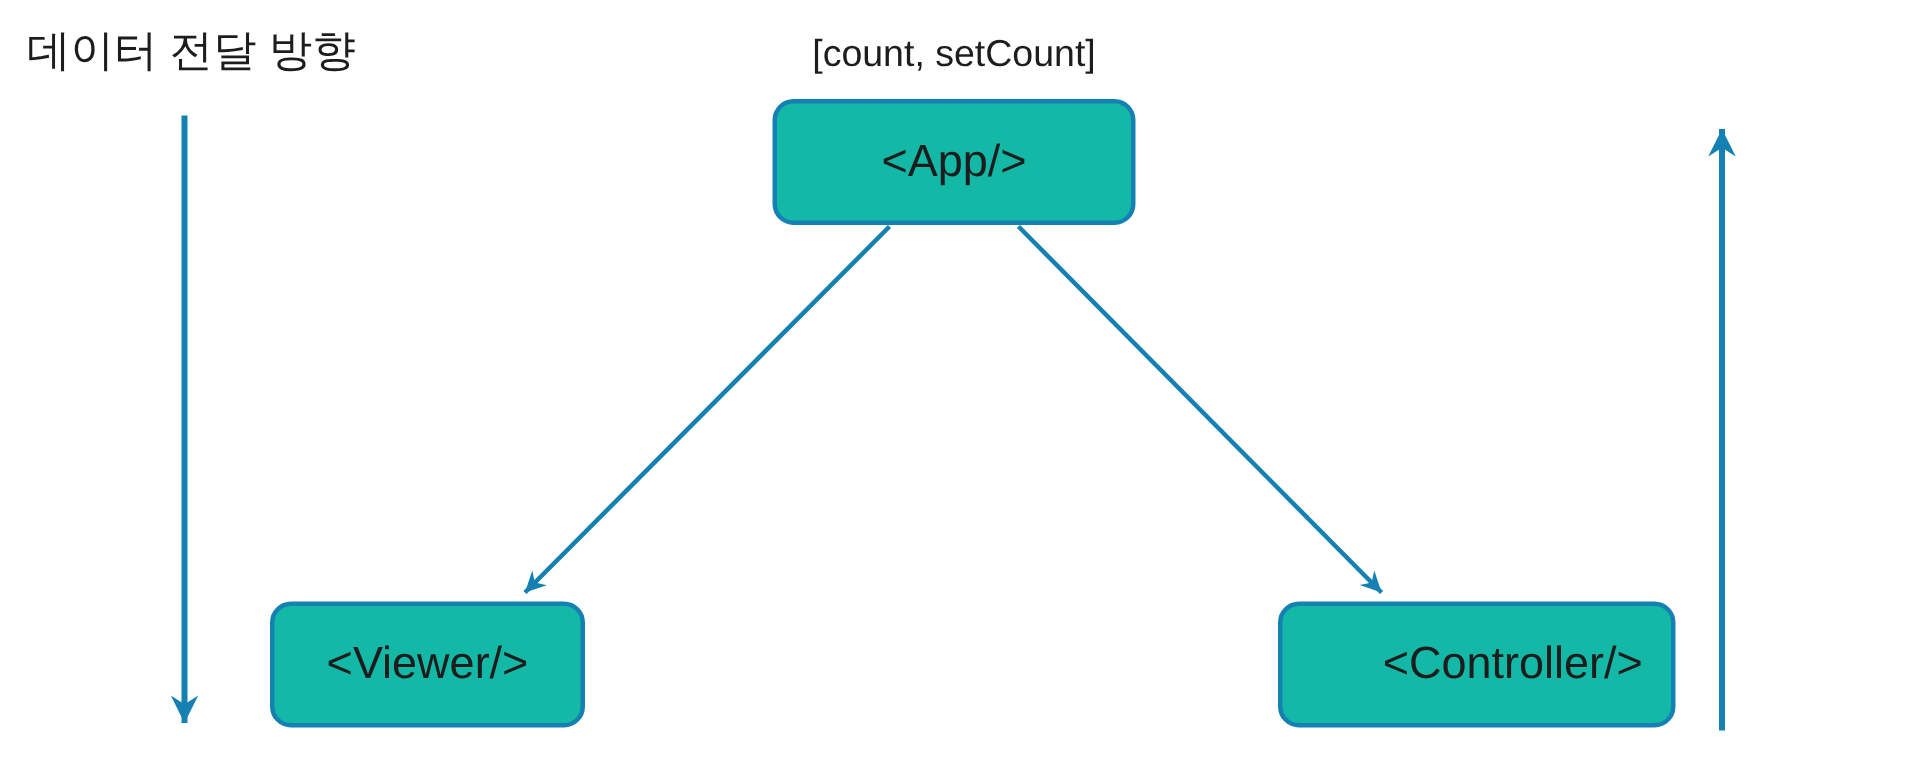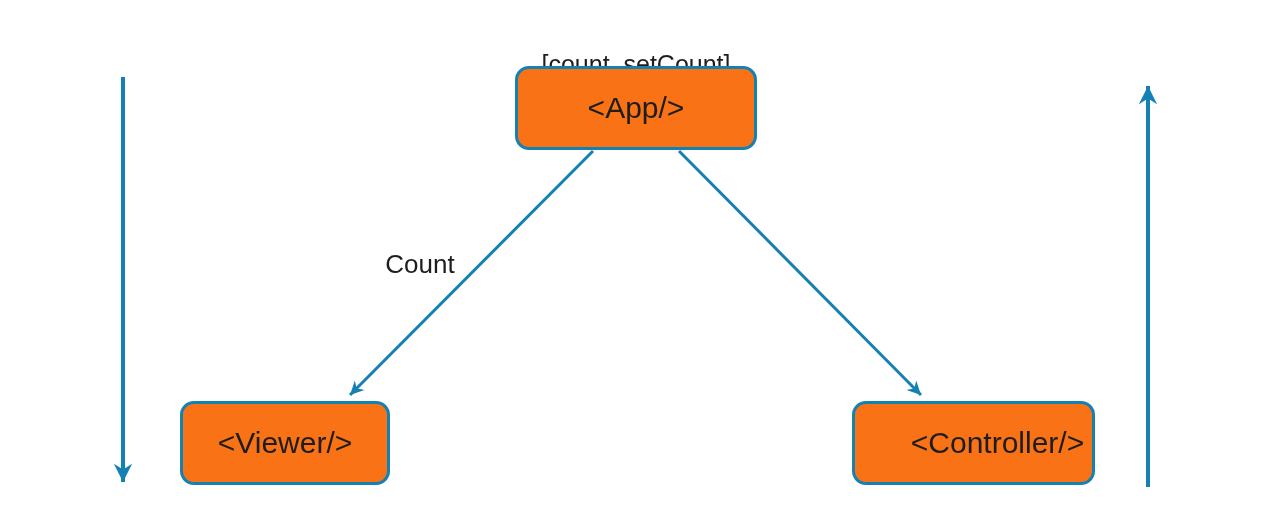--- a/index.html
+++ b/index.html
@@ -21,50 +21,49 @@
     left: 0;
     top: 0;
     width: 1280px;
     height: 518px;
   }
   .node {
     position: absolute;
     box-sizing: border-box;
     border: 3px solid #1581b3;
     border-radius: 14px;
-    background: #f97316;
+    background: #14b8a6;
     display: flex;
     align-items: center;
     justify-content: center;
     font-size: 30px;
     color: #1d1d1d;
     white-space: nowrap;
   }
   .node-app        { left: 515px; top: 66px;  width: 242px; height: 84px; }
   .node-viewer     { left: 180px; top: 401px; width: 210px; height: 84px; }
-  .node-controller { left: 852px; top: 401px; width: 243px; height: 84px; padding-left: 48px; }
+  .node-controller { left: 852px; top: 401px; width: 265px; height: 84px; padding-left: 48px; }
   .flow-caption {
     position: absolute;
     font-size: 29px;
     font-weight: 500;
     color: #1d1d1d;
     white-space: nowrap;
   }
   .caption-left  { left: 18px; top: 14px; }
   .caption-right { right: 10px; top: 14px; }
   .state-caption {
     position: absolute;
     left: 475px;
     top: 22px;
     width: 322px;
     text-align: center;
     font-size: 25px;
     color: #1d1d1d;
     white-space: nowrap;
-    margin-top: 28px;
   }
   .edge-label {
     position: absolute;
     font-size: 26px;
     color: #1d1d1d;
     text-align: center;
     white-space: nowrap;
   }
   .edge-label-count    { left: 360px; top: 249px; width: 120px; }
   .edge-label-setcount { left: 814px; top: 249px; width: 130px; }
@@ -83,26 +82,26 @@
 
     <line x1="123" y1="77" x2="123" y2="482" stroke="#1581b3" stroke-width="4" marker-end="url(#arrowhead)"></line>
 
     <line x1="1148" y1="487" x2="1148" y2="86" stroke="#1581b3" stroke-width="4" marker-end="url(#arrowhead)"></line>
 
     <line x1="593" y1="151" x2="350" y2="395" stroke="#1581b3" stroke-width="3" marker-end="url(#arrowhead)"></line>
 
     <line x1="679" y1="151" x2="921" y2="395" stroke="#1581b3" stroke-width="3" marker-end="url(#arrowhead)"></line>
   </svg>
 
+  <div class="flow-caption caption-left">데이터 전달 방향</div>
 
 
   <div class="state-caption">[count, setCount]</div>
 
   <div class="node node-app">&lt;App/&gt;</div>
 
   <div class="node node-viewer">&lt;Viewer/&gt;</div>
 
   <div class="node node-controller">&lt;Controller/&gt;</div>
 
-  <div class="edge-label edge-label-count">Count</div>
 
 
 </div>
 
 </body></html>

